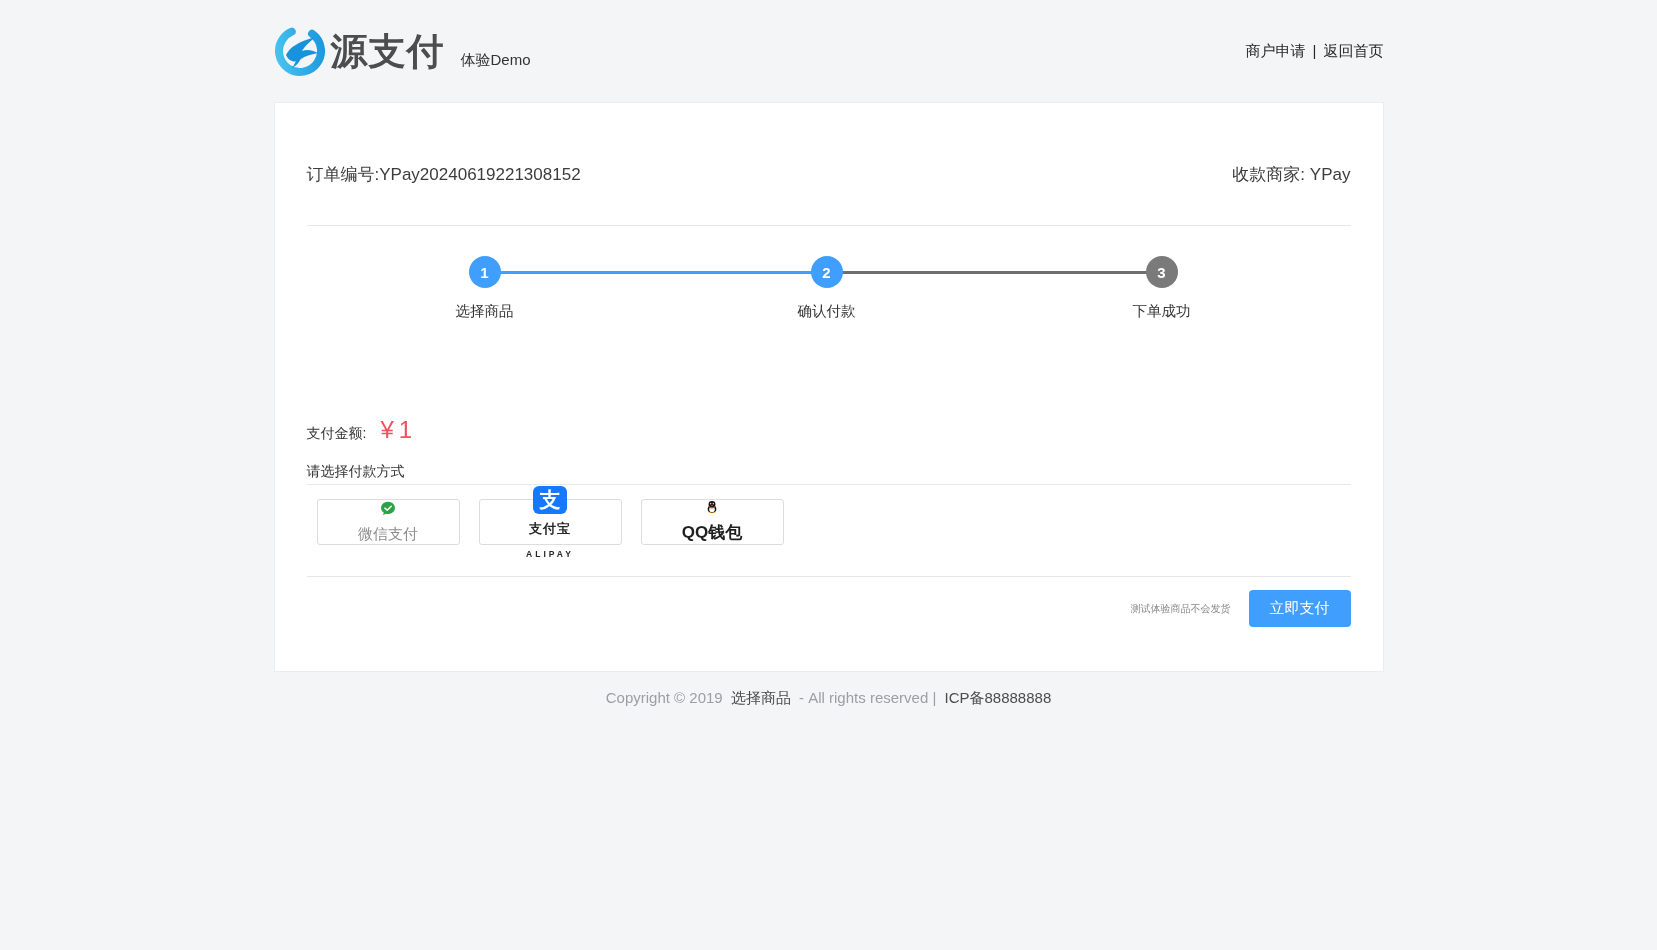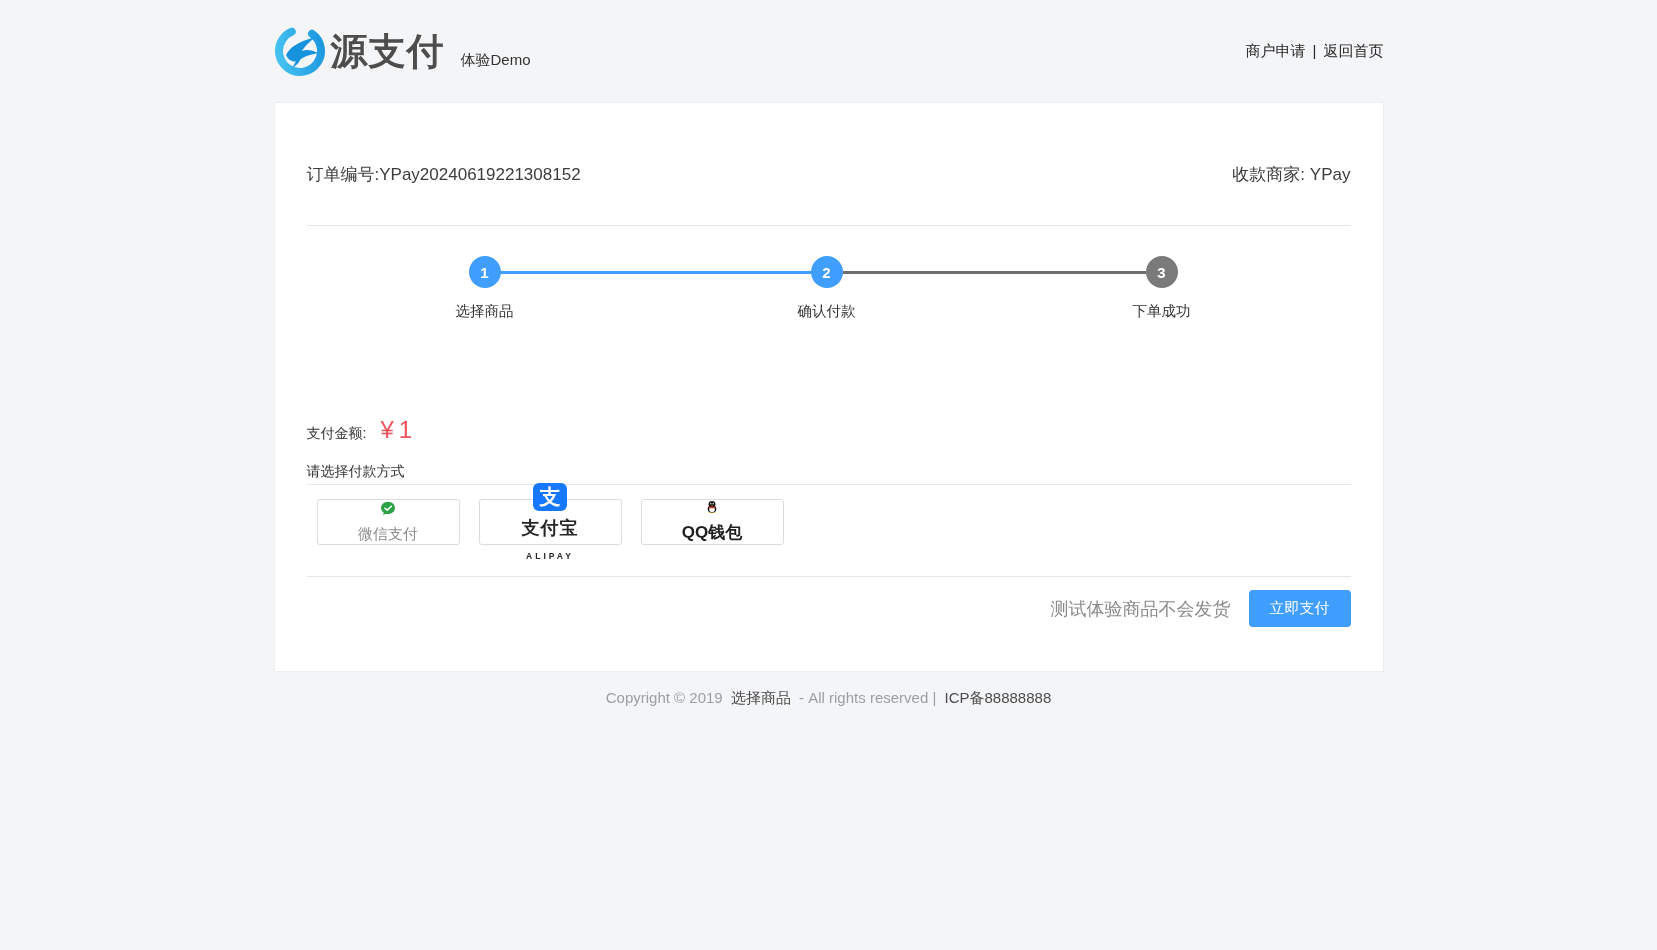--- a/index.html
+++ b/index.html
@@ -91,29 +91,29 @@
   }
   .method-label-gray { font-size: 15px; color: #8c8c8c; }
   .method-label-dark { font-size: 17px; color: #1f1f1f; font-weight: 700; }
   .pay-icon { width: 24px; height: 24px; display: block; }
   .ali-badge {
     width: 34px; height: 34px; border-radius: 6px; background: #1677ff;
     color: #fff; font-size: 21px; font-weight: bold;
     display: flex; align-items: center; justify-content: center;
   }
   .ali-text { display: flex; flex-direction: column; align-items: center; line-height: 1; }
-  .ali-cn { font-size: 18px; font-weight: 800; color: #262626; letter-spacing: 1px; }
+  .ali-cn { font-size: 13px; font-weight: 800; color: #262626; letter-spacing: 1px; }
   .ali-en { font-size: 8.5px; letter-spacing: 3px; color: #262626; margin-top: 15px; font-weight: bold; }
 
   
   .action-row {
     position: absolute; top: 487px; right: 32px;
     display: flex; align-items: center; gap: 18px; height: 37px;
   }
-  .note { font-size: 18px; color: #8a8a8a; }
+  .note { font-size: 10px; color: #8a8a8a; }
   .pay-btn {
     height: 37px; padding: 0 21px; border: none; border-radius: 4px;
     background: #409eff; color: #fff; font-size: 15px; cursor: pointer;
     font-family: inherit;
   }
 
   
   .footer {
     margin-top: 14px; text-align: center;
     font-size: 15px; color: #9c9ea3; line-height: 24px;

